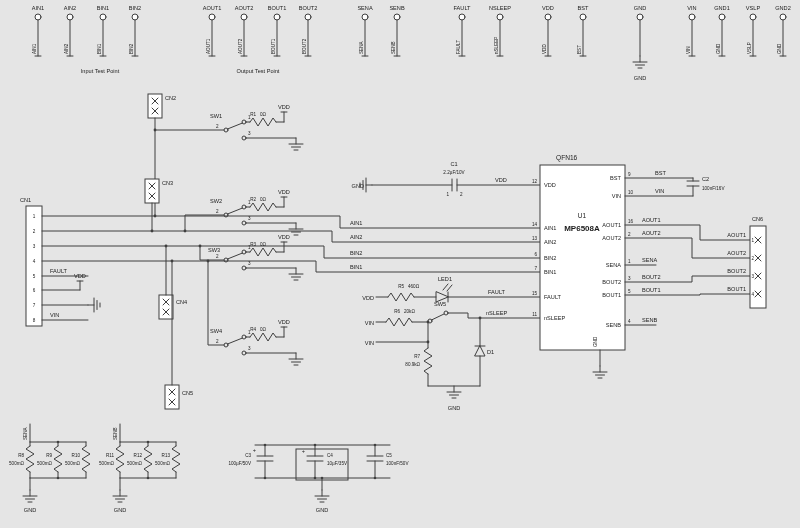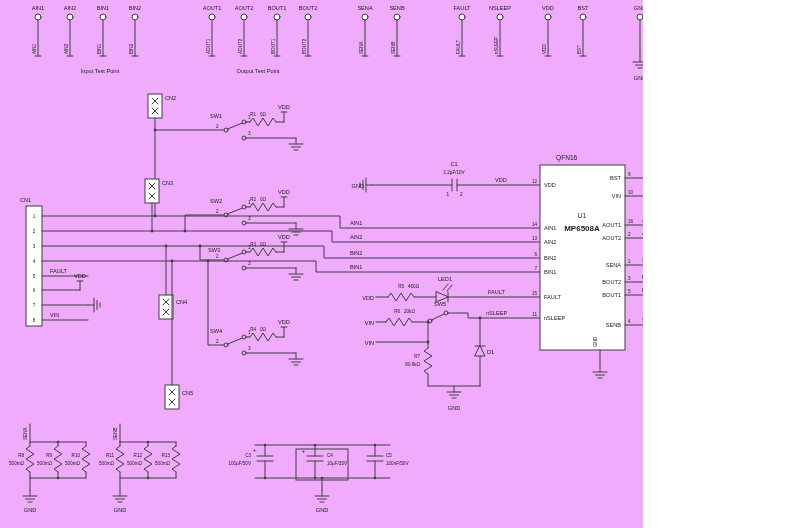--- a/index.html
+++ b/index.html
@@ -1,16 +1,16 @@
 <!DOCTYPE html>
 <html><head>
 <meta charset="utf-8">
 <style>
   html,body{margin:0;padding:0;background:#ffffff}
-  .sheet{width:643px;height:528px;background:#f0abfc;overflow:hidden}
+  .sheet{width:800px;height:528px;background:#e5e5e5;overflow:hidden}
   svg{display:block}
   svg line,svg polyline,svg rect,svg circle,svg polygon{stroke:#3f3f3f;stroke-width:1;fill:none;stroke-linecap:round}
   svg text{fill:#1c1c1c;stroke:none;font-family:"Liberation Sans","DejaVu Sans",sans-serif}
   .t4{font-size:4.6px}.t5{font-size:5.6px}.t6{font-size:6.6px}.t7{font-size:8px}
   .mid{text-anchor:middle}.end{text-anchor:end}.b{font-weight:bold}
   .dot{fill:#3f3f3f;stroke:none}
   .white{fill:#ffffff}
 </style>
 </head>
 <body>

